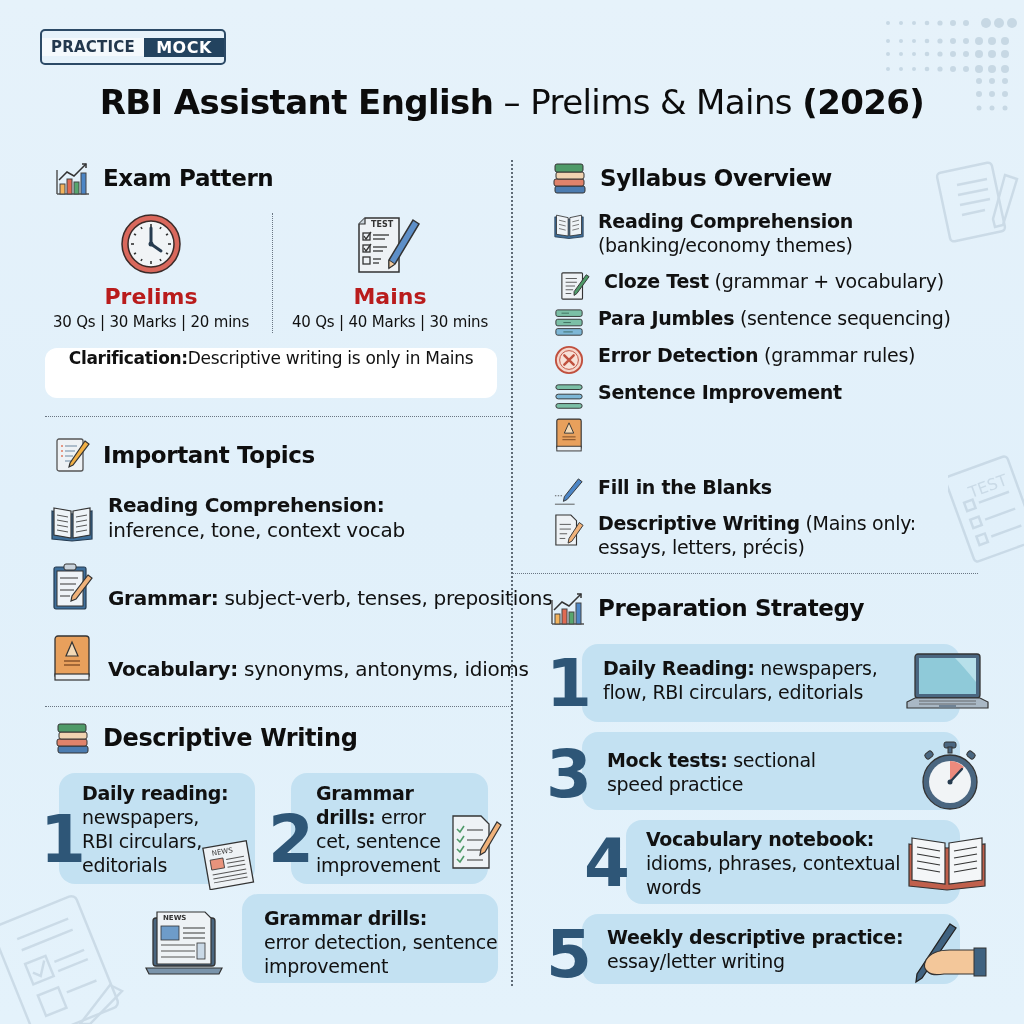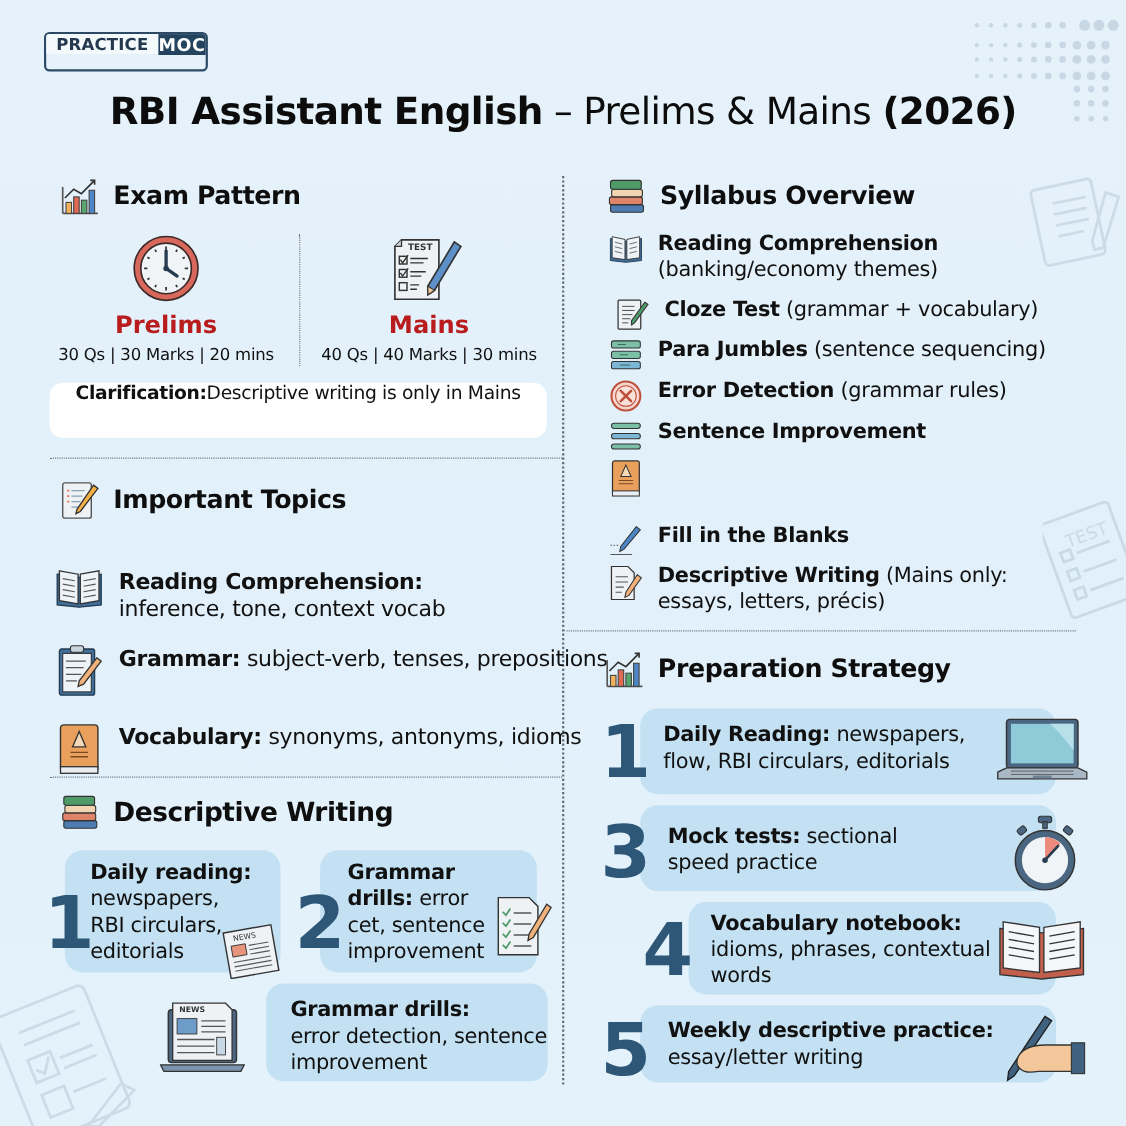--- a/index.html
+++ b/index.html
@@ -5,23 +5,23 @@
   * { box-sizing: border-box; margin: 0; padding: 0; }
   html, body { width: 1024px; height: 1024px; overflow: hidden; }
   body {
     font-family: "DejaVu Sans", "Liberation Sans", sans-serif;
     background: linear-gradient(180deg, #e6f2fa 0%, #e1f0fa 50%, #e4f2fb 100%);
     color: #111;
     position: relative;
   }
   .abs { position: absolute; }
   .logo {
-    left: 40px; top: 29px; height: 36px; width: 149px;
+    left: 40px; top: 29px; height: 36px; width: 186px;
     border: 2px solid #2c4a66; border-radius: 5px; overflow: hidden;
-    display: flex; align-items: flex-start; font-weight: bold;
+    display: flex; align-items: center; font-weight: bold;
   }
   .logo .l1 { background: #f4f9fc; color: #23384d; flex: 0 0 102px; display:flex; align-items:center; justify-content:center; font-size: 15px; letter-spacing: 0.2px;}
   .logo .l2 { background: #23435f; color: #fff; flex: 1; display:flex; align-items:center; justify-content:center; font-size: 16px; letter-spacing: 0.5px;}
   .title {
     left: 0; width: 1024px; top: 82px; text-align: center;
     font-size: 34px; letter-spacing: -0.6px; color: #0c0c0c; white-space: nowrap;
   }
   .title b { font-weight: bold; }
   .title span.light { font-weight: normal; }
   .dots { right: 6px; top: 8px; width: 150px; height: 110px; }
@@ -29,21 +29,21 @@
   .sec-title .ico { width: 36px; height: 36px; display:inline-block; }
   .vdiv { left: 511px; top: 160px; height: 826px; border-left: 2px dotted #5f6b76; }
   .hdiv { border-top: 1.5px dotted #6a7683; }
   .mode { text-align:center; }
   .mode .name { font-weight: bold; font-size: 22px; color: #b91c1c; }
   .mode .meta { font-size: 15px; color: #111; margin-top: 4px; white-space: nowrap; letter-spacing: -0.2px;}
   .clar {
     left: 45px; top: 348px; width: 452px; height: 50px; background: #fff; border-radius: 12px;
     display:flex; justify-content:center; font-size: 17px; white-space: nowrap; letter-spacing:-0.3px;
   }
-  .topic { display:flex; gap: 14px; align-items:flex-start;margin-top:23px; }
+  .topic { display:flex; gap: 14px; align-items:flex-end; }
   .topic .txt { font-size: 20px; line-height: 25px; letter-spacing: -0.3px; color:#111;}
   .topic .txt b { font-weight: bold; }
   .syl { display:flex; gap: 14px; align-items:flex-start; }
   .syl .txt { font-size: 19px; line-height: 24px; letter-spacing: -0.3px; color:#111; }
   .syl .txt b { font-weight: bold; }
   .syl .ico { width: 30px; height: 30px; flex: 0 0 30px; margin-top: 2px;}
   .card {
     background: #c3e1f2; border-radius: 16px;
   }
   .num { font-weight: bold; color: #2e5677; font-size: 66px; line-height: 1; font-family: "DejaVu Sans", sans-serif; }

